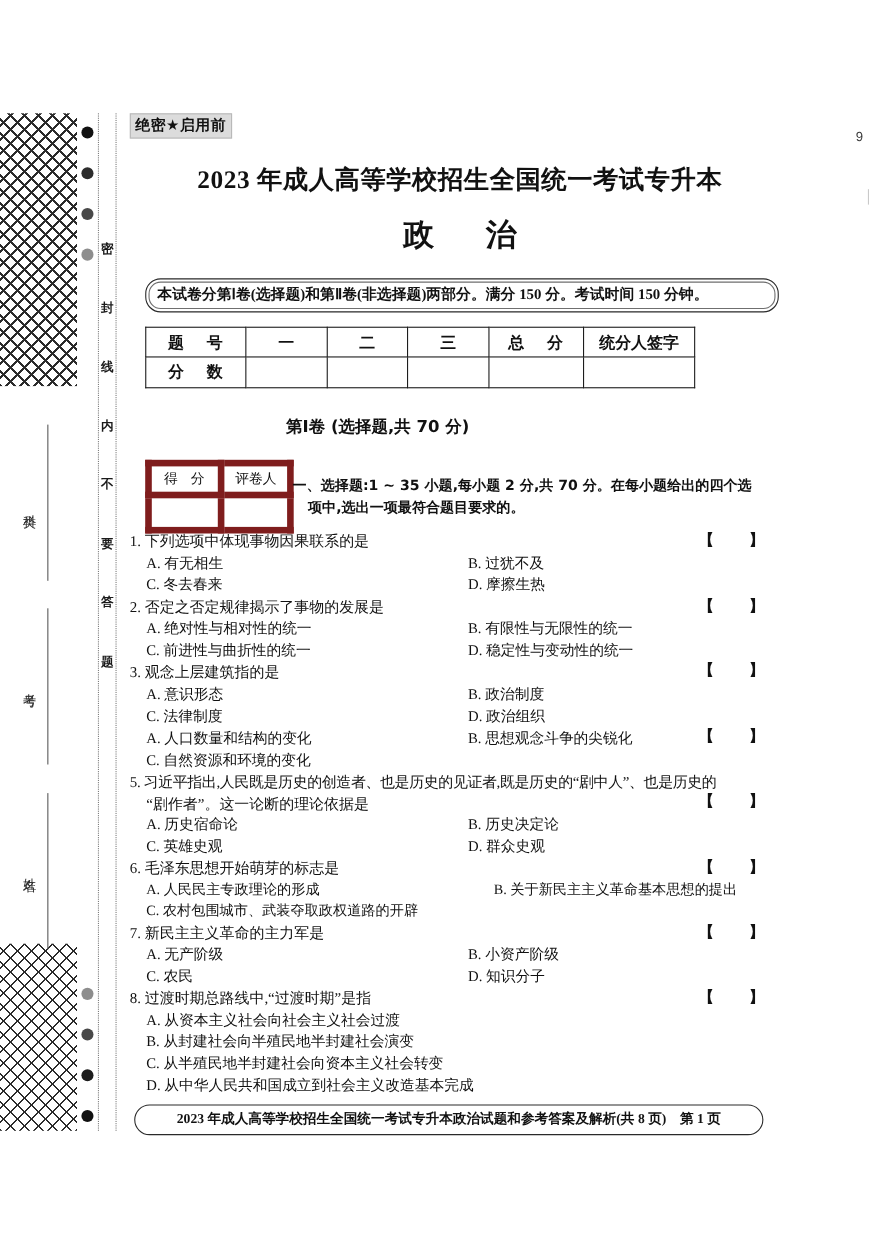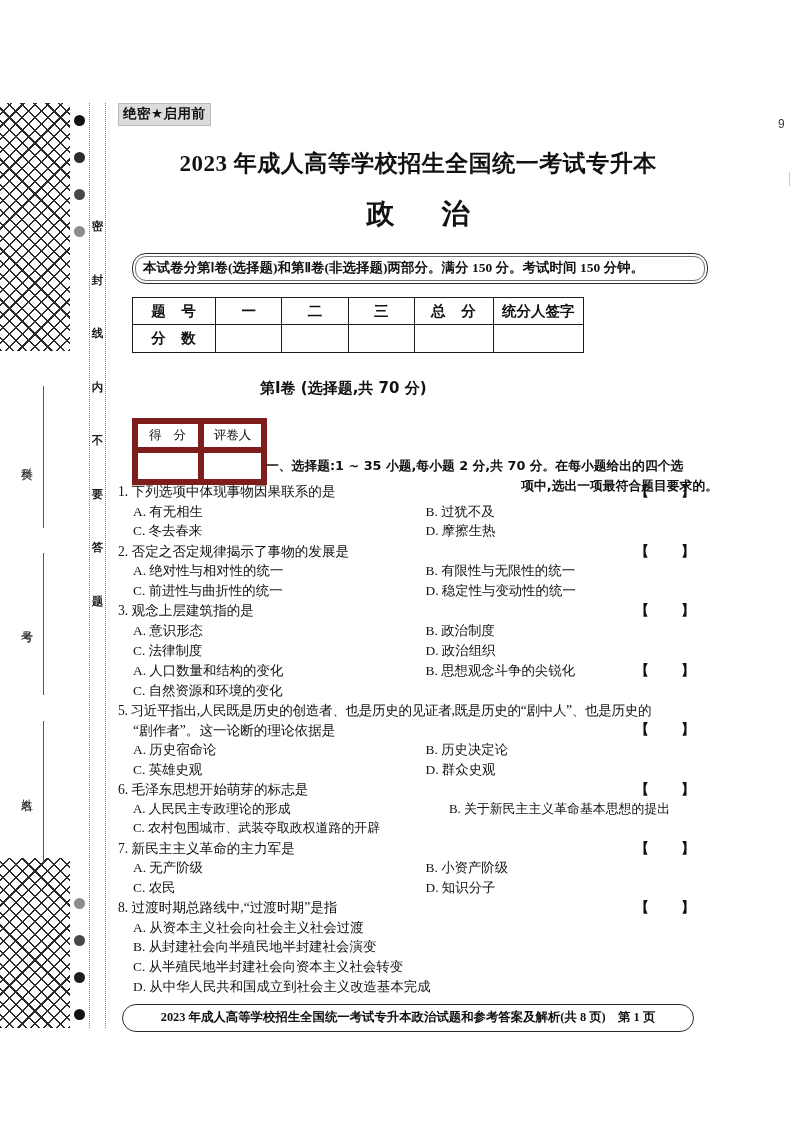--- a/index.html
+++ b/index.html
@@ -164,22 +164,22 @@
     left: 2px; top: 2px; right: 2px; bottom: 2px;
     border: 1px solid #6f6f6f;
     border-radius: 11px;
     pointer-events: none;
   }
 
   
   #score-table {
     margin: 13px 0 0 14px;
     border-collapse: collapse;
-    width: 452px;
-    font-family: Liberation Serif, serif;
+    width: 500px;
+    font-family: Liberation Mono, monospace;
     font-size: 14.5px;
     font-weight: bold;
   }
   #score-table td {
     border: 1px solid #1d1d1d;
     height: 24px;
     text-align: center;
     vertical-align: middle;
   }
   #score-table .hdr-label { letter-spacing: 6px; padding-left: 6px; }
@@ -218,23 +218,22 @@
 
   #section-instruction {
     position: absolute;
     left: 148px; top: 14px;
     width: 452px;
     font-family: "DejaVu Sans", sans-serif;
     font-size: 12.8px;
     font-weight: bold;
     line-height: 1.55;
     text-indent: 0;
-    margin-top: 24px;
-  }
-  #section-instruction .cont { display: block; padding-left: 14px; text-align: right; }
+  }
+  #section-instruction .cont { display: block; padding-left: 14px; }
 
   
   #questions {
     margin: 8px 0 0 0;
     position: relative;
   }
   .q {
     position: relative;
     margin-bottom: 1px;
   }

